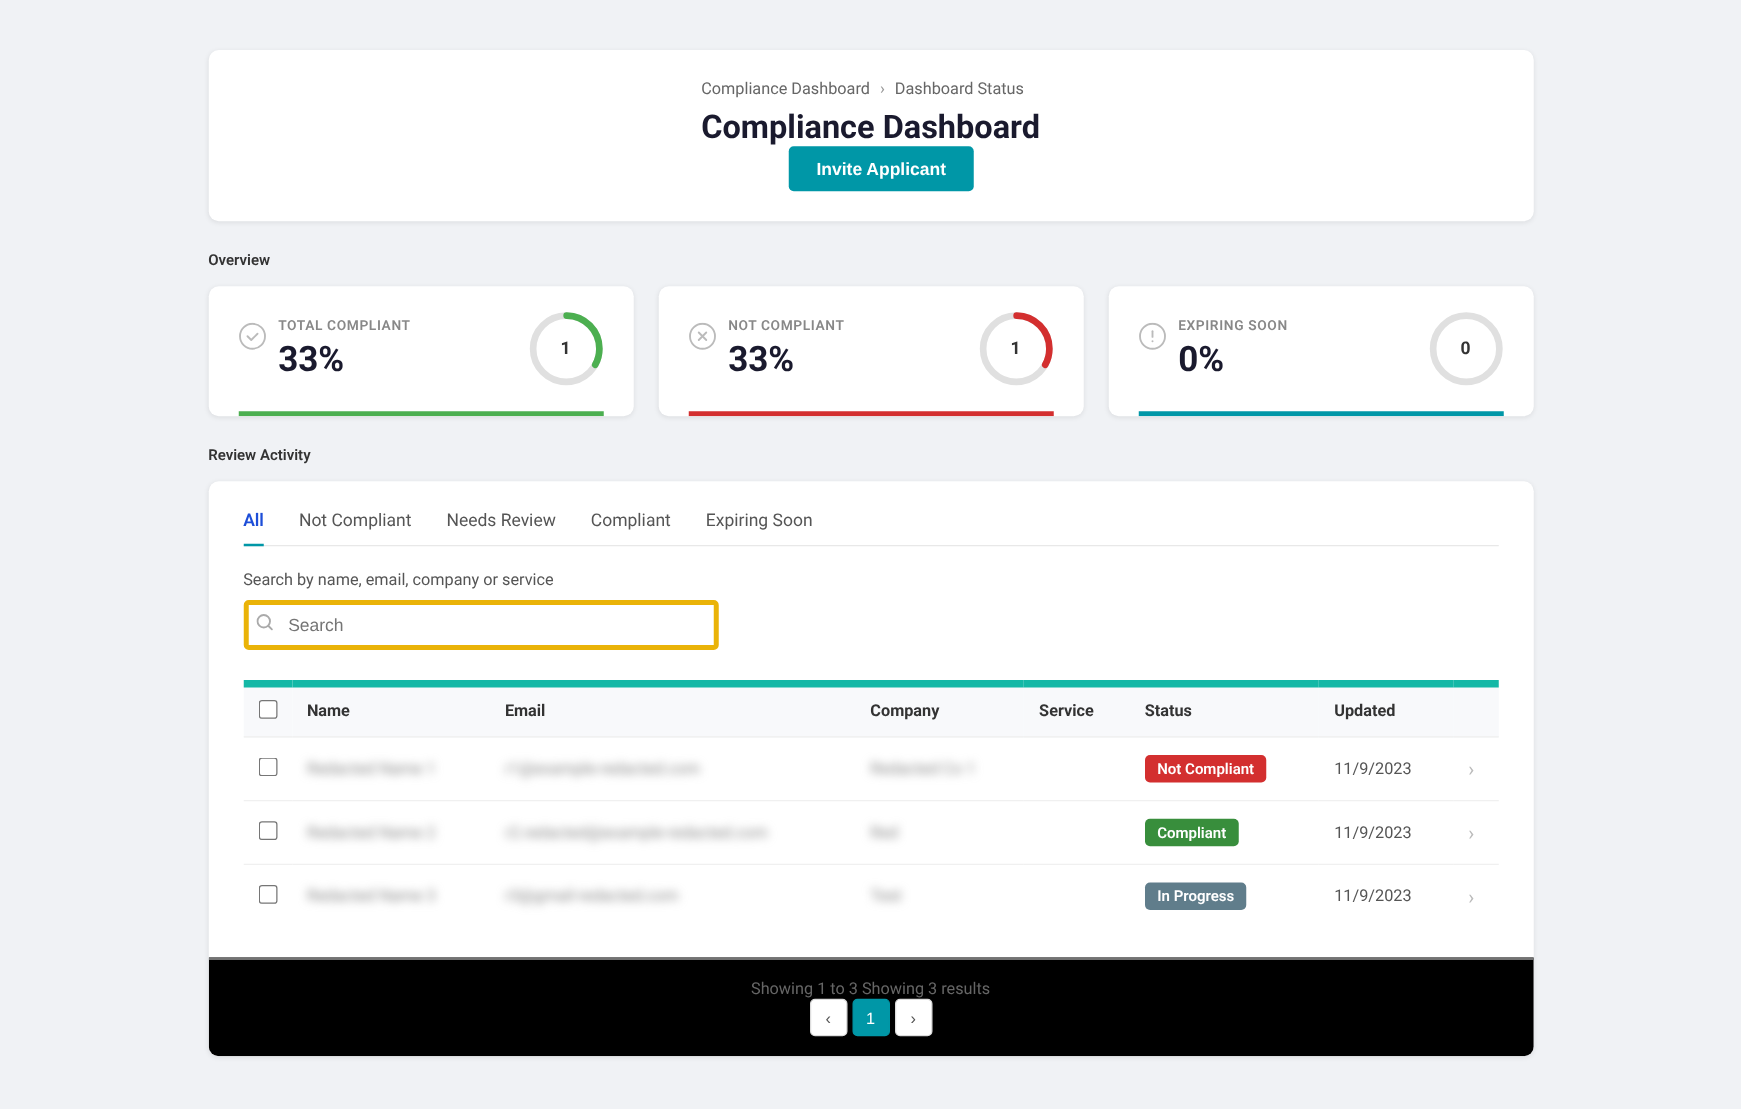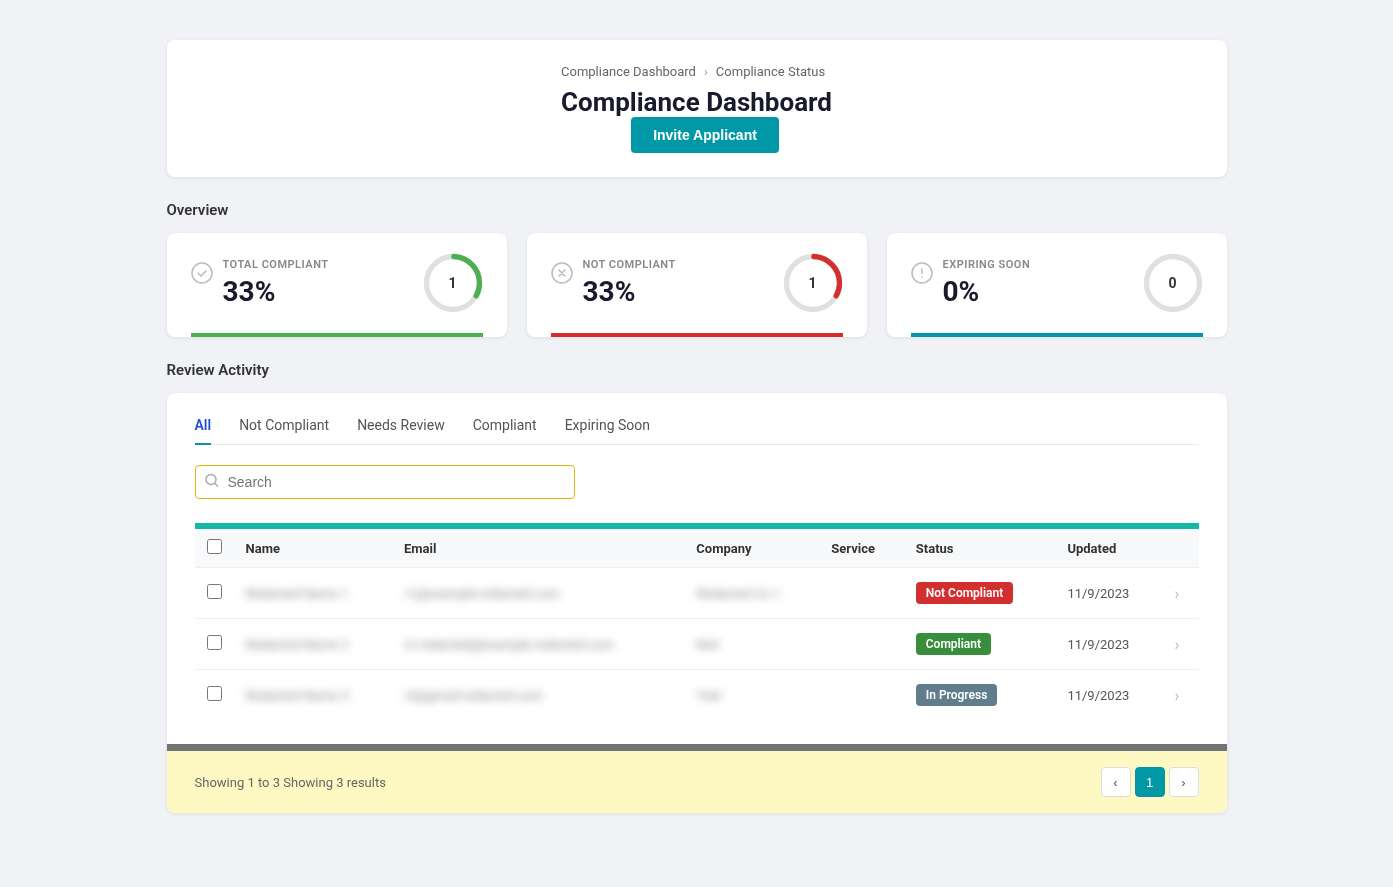--- a/index.html
+++ b/index.html
@@ -51,21 +51,21 @@
       padding: 10px 22px;
       font-size: 14px;
       font-weight: 600;
       cursor: pointer;
       white-space: nowrap;
       margin-left: 17px;
     }
 
     
     .section-label {
-      font-size: 15px;
+      font-size: 12px;
       font-weight: 600;
       color: #333;
       margin-bottom: 14px;
     }
     .overview-cards {
       display: grid;
       grid-template-columns: repeat(3, 1fr);
       gap: 20px;
       margin-bottom: 24px;
     }
@@ -180,21 +180,21 @@
     .search-icon-pos {
       position: absolute;
       left: 10px;
       top: 50%;
       transform: translateY(-50%);
       color: #aaa;
       font-size: 14px;
     }
     .search-input {
       width: 100%;
-      border: 1px solid #eab308;
+      border: 4px solid #eab308;
       border-radius: 4px;
       padding: 8px 10px 8px 32px;
       font-size: 14px;
       color: #333;
       outline: none;
     }
 
     
     .table-wrap {
       width: 100%;
@@ -241,22 +241,23 @@
       font-size: 16px;
       cursor: pointer;
     }
 
     
     .pagination-row {
       display: flex;
       justify-content: space-between;
       align-items: center;
       padding: 16px 28px;
-      border-top: 7px solid #737373;
-      background: #fef9c3;
+      border-top: 2px solid #737373;
+      background: #000000;
+      flex-direction: column;
     }
     .pagination-info {
       font-size: 13px;
       color: #666;
     }
     .pagination-controls {
       display: flex;
       align-items: center;
       gap: 4px;
     }
@@ -288,21 +289,21 @@
 </head>
 <body>
 
 <div class="page-wrapper">
 
   <div class="header-card">
     <div>
       <div class="breadcrumb">
         <span>Compliance Dashboard</span>
         <span class="breadcrumb-separator">›</span>
-        <span>Compliance Status</span>
+        <span>Dashboard Status</span>
       </div>
       <h1 class="page-title">Compliance Dashboard</h1>
     </div>
     <button class="invite-btn">Invite Applicant</button>
   </div>
 
   <div>
     <div class="section-label">Overview</div>
     <div class="overview-cards">
 
@@ -389,20 +390,21 @@
       <div class="activity-card-inner">
 
         <div class="tabs">
           <div class="tab active">All</div>
           <div class="tab">Not Compliant</div>
           <div class="tab">Needs Review</div>
           <div class="tab">Compliant</div>
           <div class="tab">Expiring Soon</div>
         </div>
 
+        <div class="search-label">Search by name, email, company or service</div>
         <div class="search-wrap">
           <span class="search-icon-pos">
             <svg width="14" height="14" viewBox="0 0 14 14" fill="none">
               <circle cx="6" cy="6" r="5" stroke="#aaa" stroke-width="1.5"></circle>
               <path d="M10 10l2.5 2.5" stroke="#aaa" stroke-width="1.5" stroke-linecap="round"></path>
             </svg>
           </span>
           <input type="text" class="search-input" placeholder="Search" style="">
         </div>
 

